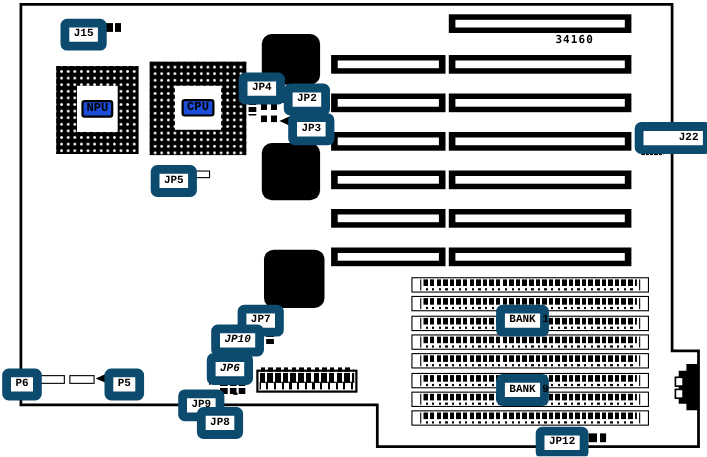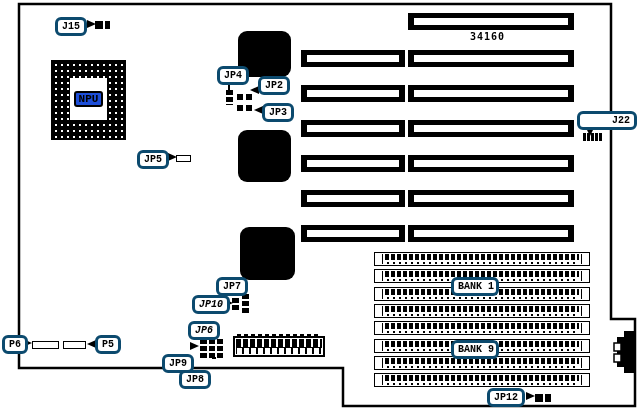--- a/index.html
+++ b/index.html
@@ -2,21 +2,21 @@
 <html><head>
 <meta charset="utf-8">
 <style>
   html,body { margin:0; padding:0; background:#fff; }
   .canvas { position:relative; width:643px; height:415px; background:#fff; overflow:hidden;
             font-family:"Liberation Mono","DejaVu Sans Mono",monospace; }
   .canvas * { box-sizing:border-box; }
   svg.outline { position:absolute; left:0; top:0; z-index:0; }
 
   
-  .lbl { position:absolute; z-index:6; background:#fff; border:3px solid #0c4a6e; border-radius:6px;
+  .lbl { position:absolute; z-index:6; background:#fff; border:8px solid #0c4a6e; border-radius:6px;
          font-weight:bold; font-size:10px; line-height:11px; padding:1px 4px; color:#000; white-space:nowrap; }
   .lbl.ctr { text-align:right; }
 
   
   .ptr { position:absolute; z-index:5; width:0; height:0; }
   .ptr.r { border-top:4px solid transparent; border-bottom:4px solid transparent; border-left:9px solid #000; }
   .ptr.l { border-top:4px solid transparent; border-bottom:4px solid transparent; border-right:9px solid #000; }
   .ptr.d { border-left:4px solid transparent; border-right:4px solid transparent; border-top:8px solid #000; }
   .leader { position:absolute; z-index:4; background:#000; }
 
@@ -56,21 +56,21 @@
 
   
   .dip { position:absolute; z-index:3; left:233px; top:336px; width:92px; height:21px; border:2px solid #000; background:#fff; }
   .dip::before { content:""; position:absolute; left:2px; right:2px; top:-4px; height:4px;
                  background:repeating-linear-gradient(90deg, #000 0 4px, rgba(0,0,0,0) 4px 7px); }
   .dip-top { position:absolute; left:1px; right:1px; top:1px; height:9px;
              background:repeating-linear-gradient(90deg, #000 0 5px, #fff 5px 7px); }
   .dip-bot { position:absolute; left:1px; right:1px; bottom:1px; height:7px; border-top:1px solid #000;
              background:repeating-linear-gradient(90deg, #000 0 1px, #fff 1px 6px, #000 6px 7px); }
 
-  .partnum { position:absolute; z-index:2; left:470px; top:31px; width:70px; text-align:left;
+  .partnum { position:absolute; z-index:2; left:470px; top:31px; width:70px; text-align:right;
              font-size:10px; font-weight:bold; letter-spacing:1px; color:#000;
              font-family:"DejaVu Sans Mono",monospace; }
 </style>
 </head>
 <body>
 
 <div class="canvas">
 
   <svg class="outline" width="643" height="415" viewBox="0 0 643 415">
     <polygon points="19,4 611,4 611,319 635,319 635,406 343,406 343,368 19,368" fill="#ffffff" stroke="#000000" stroke-width="2.5"></polygon>
@@ -80,20 +80,25 @@
   </svg>
 
   <div class="partnum">34160</div>
 
   <div class="pga" style="left:51px; top:60px; width:75px; height:80px;">
     <div class="pga-inner" style="left:19px; right:19px; top:18px; bottom:20px;">
       <span class="chip-lbl">NPU</span>
     </div>
   </div>
 
+  <div class="pga" style="left:136px; top:56px; width:88px; height:85px;">
+    <div class="pga-inner" style="left:23px; right:23px; top:22px; bottom:23px;">
+      <span class="chip-lbl">CPU</span>
+    </div>
+  </div>
 
   <div class="qfp" style="left:238px; top:31px;  width:53px; height:46px;"></div>
   <div class="qfp" style="left:238px; top:130px; width:53px; height:52px;"></div>
   <div class="qfp" style="left:240px; top:227px; width:55px; height:53px;"></div>
 
   <div class="slot" style="left:408px; top:13px;  width:166px; height:17px;"></div>
 
   <div class="slot" style="left:301px; top:50px;  width:104px; height:17px;"></div>
   <div class="slot" style="left:408px; top:50px;  width:166px; height:17px;"></div>
   <div class="slot" style="left:301px; top:85px;  width:104px; height:17px;"></div>

